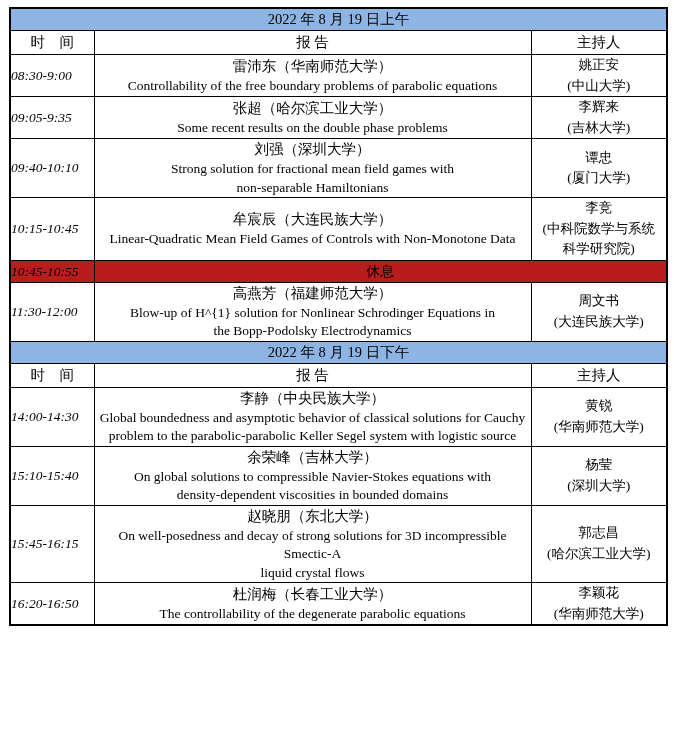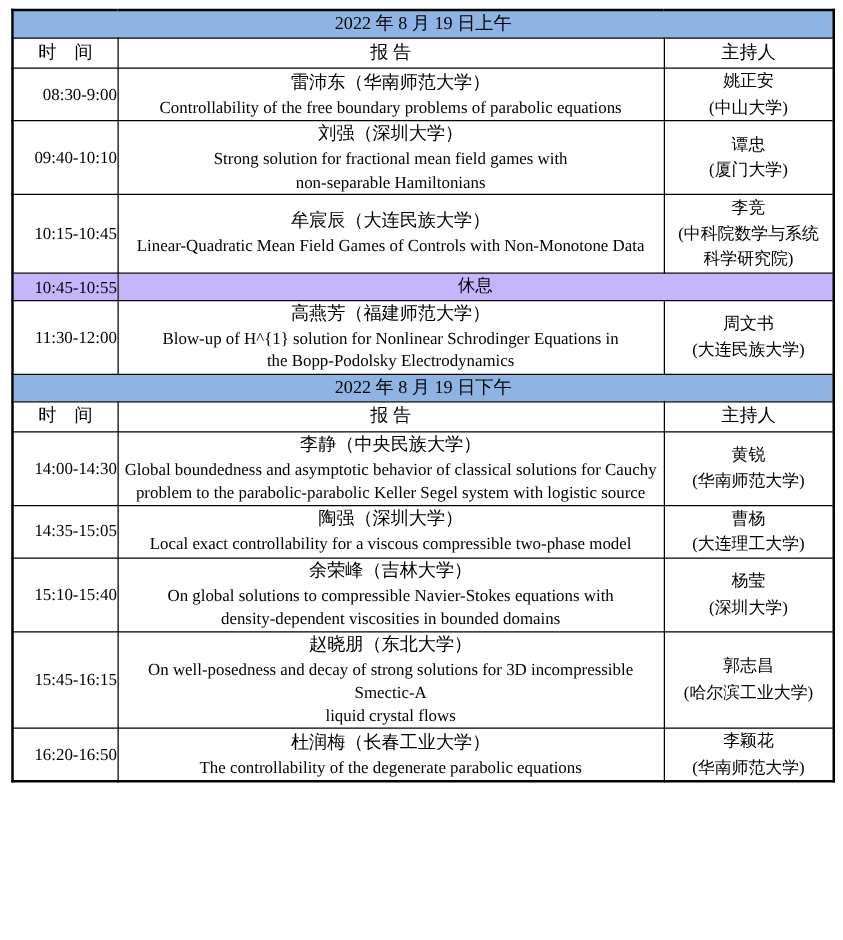--- a/index.html
+++ b/index.html
@@ -35,22 +35,23 @@
     line-height: 21px;
     margin-top: 24px;
   }
   tr.colhead-row td {
     text-align: center;
     font-size: 14.5px;
     height: 23px;
     line-height: 23px;
   }
   td.time-cell {
-    text-align: right;
+    text-align: left;
     font-size: 13.5px;
+    font-style: italic;
   }
   td.talk-cell {
     text-align: center;
     padding: 3px 6px;
   }
   .speaker-line {
     font-weight: normal;
     font-size: 14.5px;
     line-height: 21px;
   }
@@ -61,21 +62,21 @@
   }
   td.chair-cell {
     text-align: center;
     padding: 2px 2px;
   }
   .chair-line {
     font-size: 13.5px;
     line-height: 20.5px;
   }
   tr.break-row td {
-    background: #c4b5fd;
+    background: #b91c1c;
     height: 21px;
     line-height: 21px;
   }
   td.break-cell {
     text-align: center;
     font-size: 14px;
   }
 </style>
 </head>
 <body>
@@ -101,20 +102,31 @@
           <td class="talk-cell">
             <div class="speaker-line">雷沛东（华南师范大学）</div>
             <div class="title-line">Controllability of the free boundary problems of parabolic equations</div>
           </td>
           <td class="chair-cell">
             <div class="chair-line">姚正安</div>
             <div class="chair-line">(中山大学)</div>
           </td>
         </tr>
         <tr class="talk-row">
+          <td class="time-cell">09:05-9:35</td>
+          <td class="talk-cell">
+            <div class="speaker-line">张超（哈尔滨工业大学）</div>
+            <div class="title-line">Some recent results on the double phase problems</div>
+          </td>
+          <td class="chair-cell">
+            <div class="chair-line">李辉来</div>
+            <div class="chair-line">(吉林大学)</div>
+          </td>
+        </tr>
+        <tr class="talk-row">
           <td class="time-cell">09:40-10:10</td>
           <td class="talk-cell">
             <div class="speaker-line">刘强（深圳大学）</div>
             <div class="title-line">Strong solution for fractional mean field games with</div>
             <div class="title-line">non-separable Hamiltonians</div>
           </td>
           <td class="chair-cell">
             <div class="chair-line">谭忠</div>
             <div class="chair-line">(厦门大学)</div>
           </td>
@@ -158,31 +170,20 @@
         <tr class="talk-row">
           <td class="time-cell">14:00-14:30</td>
           <td class="talk-cell">
             <div class="speaker-line">李静（中央民族大学）</div>
             <div class="title-line">Global boundedness and asymptotic behavior of classical solutions for Cauchy</div>
             <div class="title-line">problem to the parabolic-parabolic Keller Segel system with logistic source</div>
           </td>
           <td class="chair-cell">
             <div class="chair-line">黄锐</div>
             <div class="chair-line">(华南师范大学)</div>
-          </td>
-        </tr>
-        <tr class="talk-row">
-          <td class="time-cell">14:35-15:05</td>
-          <td class="talk-cell">
-            <div class="speaker-line">陶强（深圳大学）</div>
-            <div class="title-line">Local exact controllability for a viscous compressible two-phase model</div>
-          </td>
-          <td class="chair-cell">
-            <div class="chair-line">曹杨</div>
-            <div class="chair-line">(大连理工大学)</div>
           </td>
         </tr>
         <tr class="talk-row">
           <td class="time-cell">15:10-15:40</td>
           <td class="talk-cell">
             <div class="speaker-line">余荣峰（吉林大学）</div>
             <div class="title-line">On global solutions to compressible Navier-Stokes equations with</div>
             <div class="title-line">density-dependent viscosities in bounded domains</div>
           </td>
           <td class="chair-cell">

